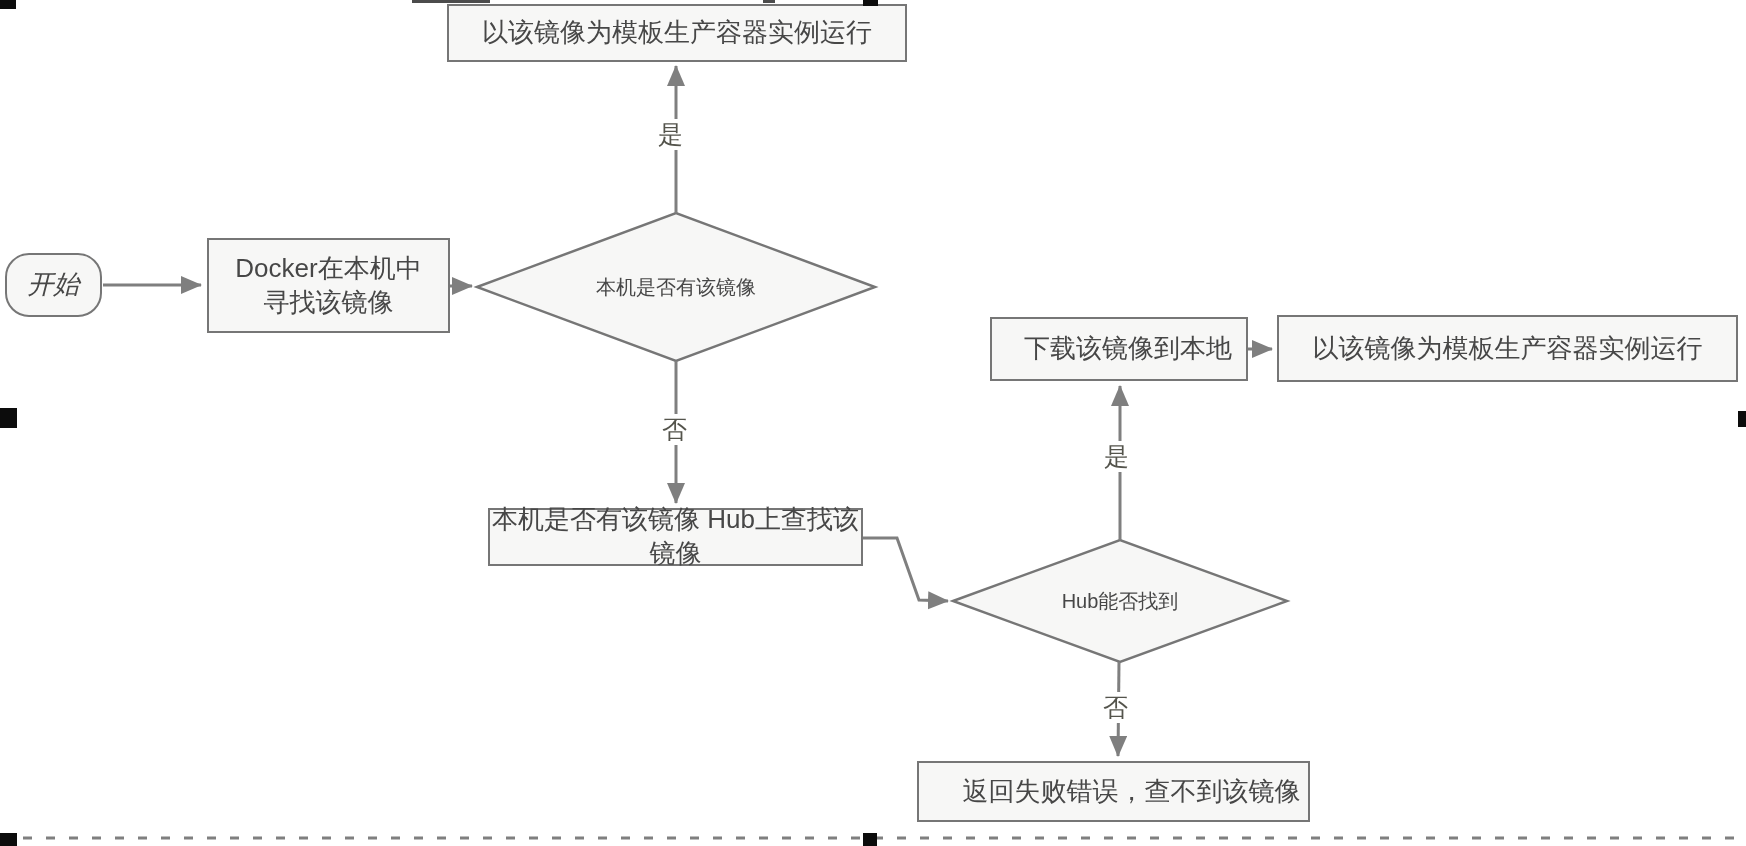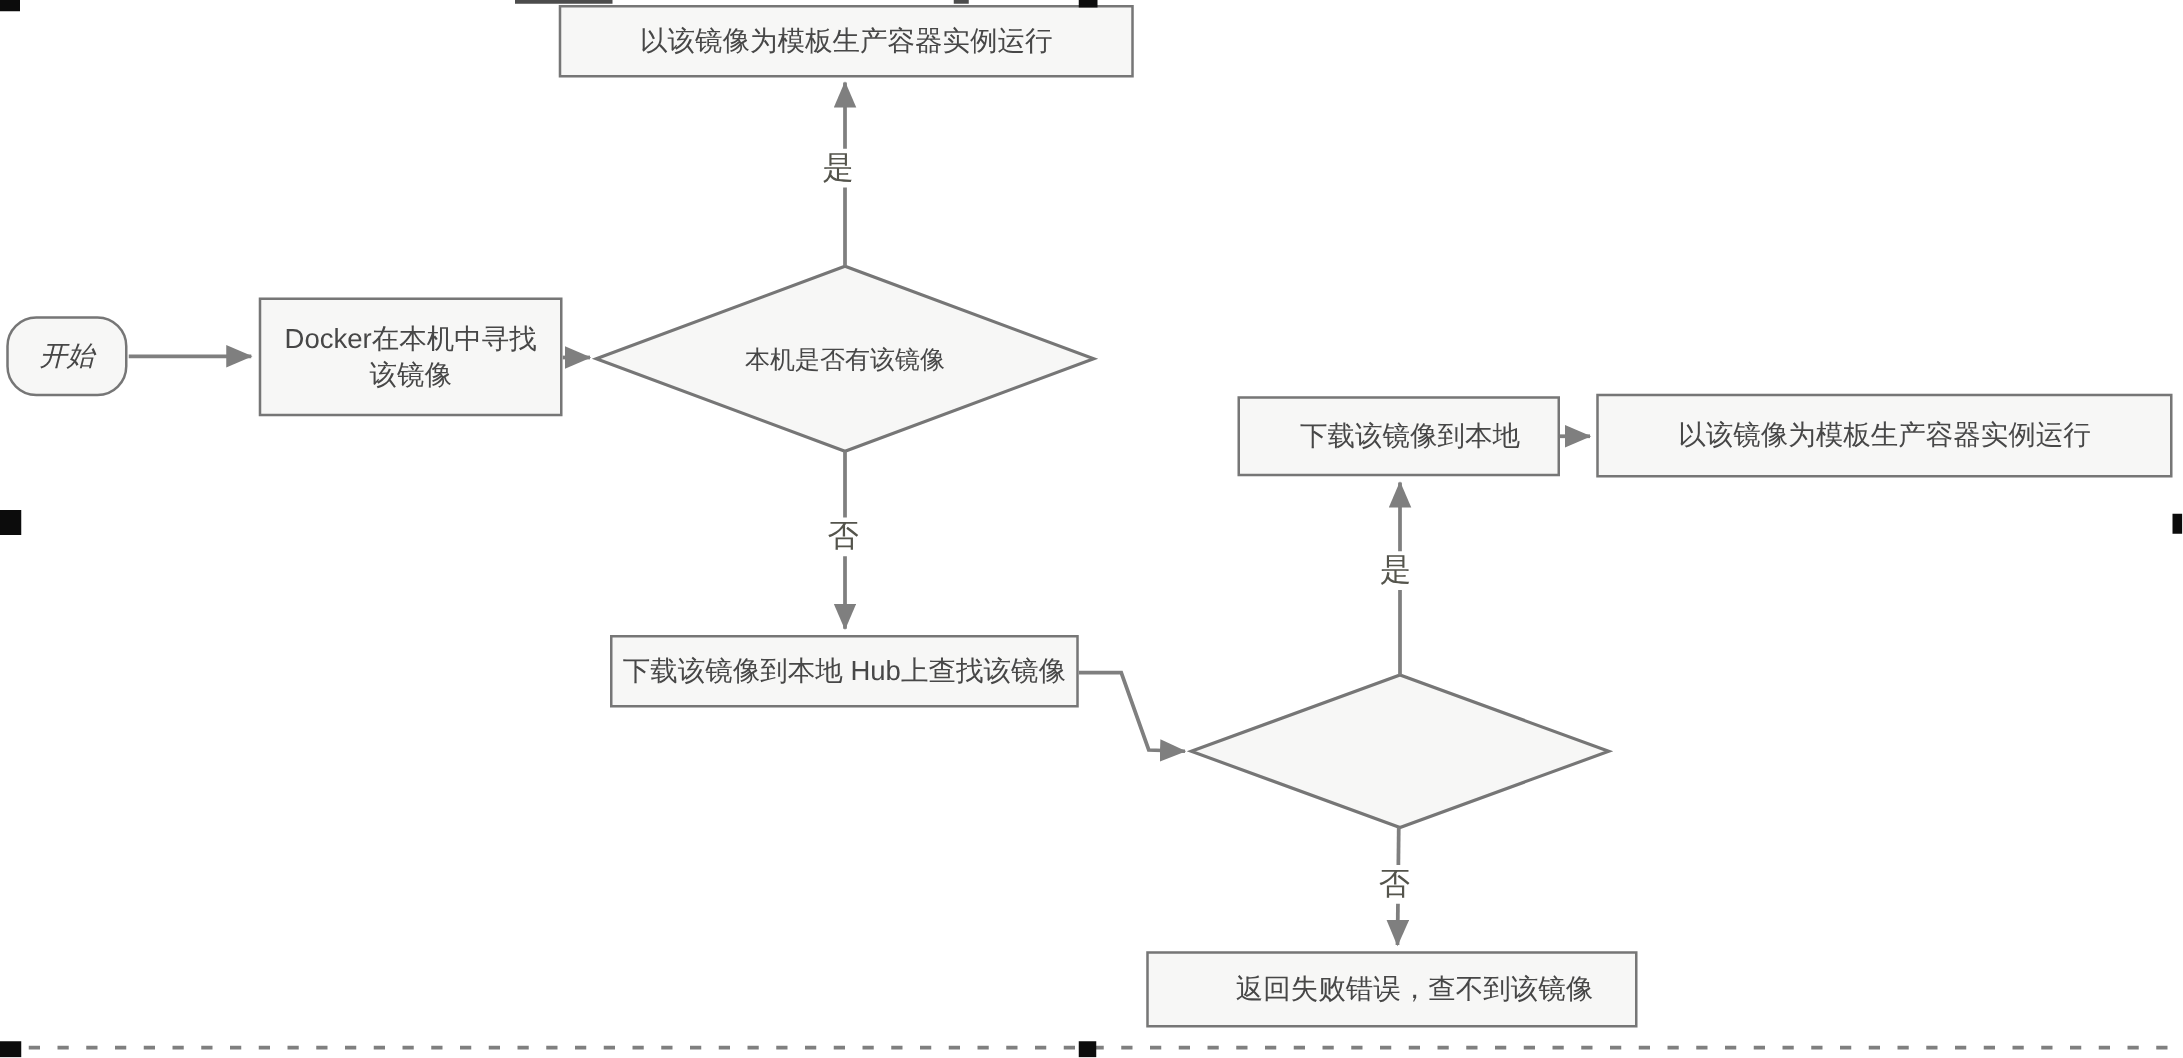--- a/index.html
+++ b/index.html
@@ -23,21 +23,21 @@
   .edge-layer .shape{fill:var(--node-fill);stroke:var(--node-border);stroke-width:2.5;}
   .arrowhead{fill:var(--connector);}
   .dashline{stroke:#a3a3a3;stroke-width:2.5;stroke-dasharray:9 14;}
 
   .node{
     position:absolute;
     display:flex;align-items:center;justify-content:center;
     background:var(--node-fill);
     border:2.5px solid var(--node-border);
     color:var(--text);
-    font-size:22px;
+    font-size:26px;
     text-align:center;
     line-height:1.3;
   }
   .terminator{border-radius:24px;font-style:italic;}
   .decision-label{
     position:absolute;
     display:flex;align-items:center;justify-content:center;
     color:var(--text);
     font-size:20px;
     text-align:left;
@@ -87,36 +87,37 @@
 
   <div class="node" style="left:207px;top:238px;width:243px;height:95px;align-items:center;">
     <span class="wrap-narrow">Docker在本机中寻找该镜像</span>
   </div>
 
   <div class="node" style="left:447px;top:4px;width:460px;height:58px;">
     <span>以该镜像为模板生产容器实例运行</span>
   </div>
 
   <div class="node" style="left:488px;top:508px;width:375px;height:58px;">
-    <span>下载该镜像到本地 Hub上查找该镜像</span>
+    <span>本机是否有该镜像 Hub上查找该镜像</span>
   </div>
 
   <div class="node" style="left:990px;top:317px;width:258px;height:64px;padding-left:18px;">
     <span>下载该镜像到本地</span>
   </div>
 
   <div class="node" style="left:1277px;top:315px;width:461px;height:67px;">
     <span>以该镜像为模板生产容器实例运行</span>
   </div>
 
   <div class="node" style="left:917px;top:761px;width:393px;height:61px;padding-left:36px;">
     <span>返回失败错误，查不到该镜像</span>
   </div>
 
   <div class="decision-label" style="left:476px;top:267px;width:400px;height:40px;">本机是否有该镜像</div>
+  <div class="decision-label" style="left:953px;top:581px;width:334px;height:40px;">Hub能否找到</div>
 
   <div class="edge-label" style="left:656px;top:119px;">是</div>
   <div class="edge-label" style="left:660px;top:414px;">否</div>
   <div class="edge-label" style="left:1102px;top:441px;">是</div>
   <div class="edge-label" style="left:1101px;top:692px;">否</div>
 
   <div class="handle" style="left:0;top:0;width:16px;height:9px;"></div>
   <div class="handle" style="left:863px;top:0;width:15px;height:6px;"></div>
   <div class="handle" style="left:0;top:408px;width:17px;height:20px;"></div>
   <div class="handle" style="left:1738px;top:411px;width:8px;height:16px;"></div>

